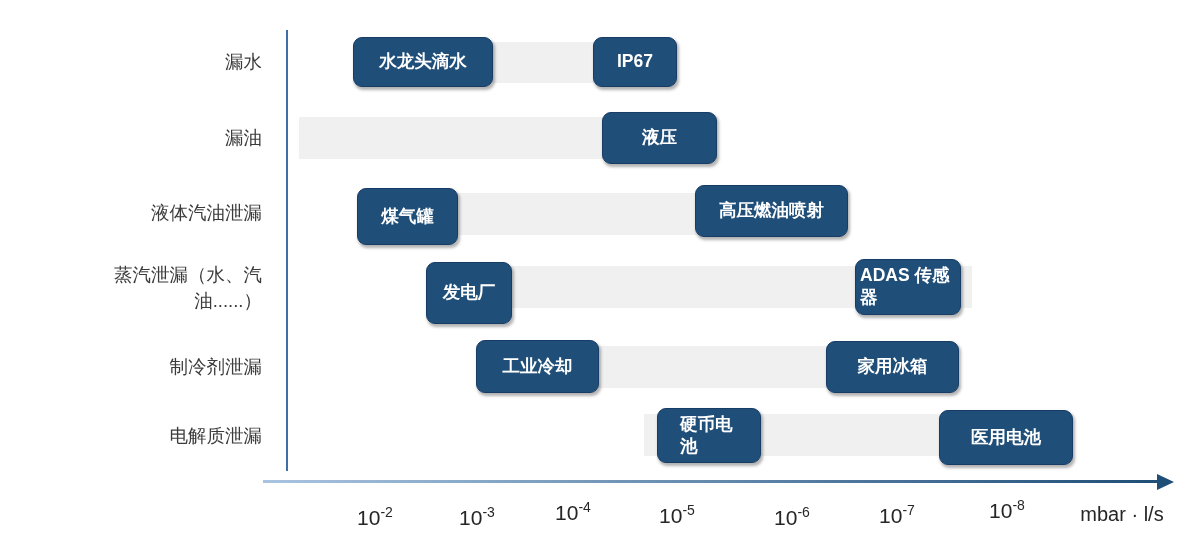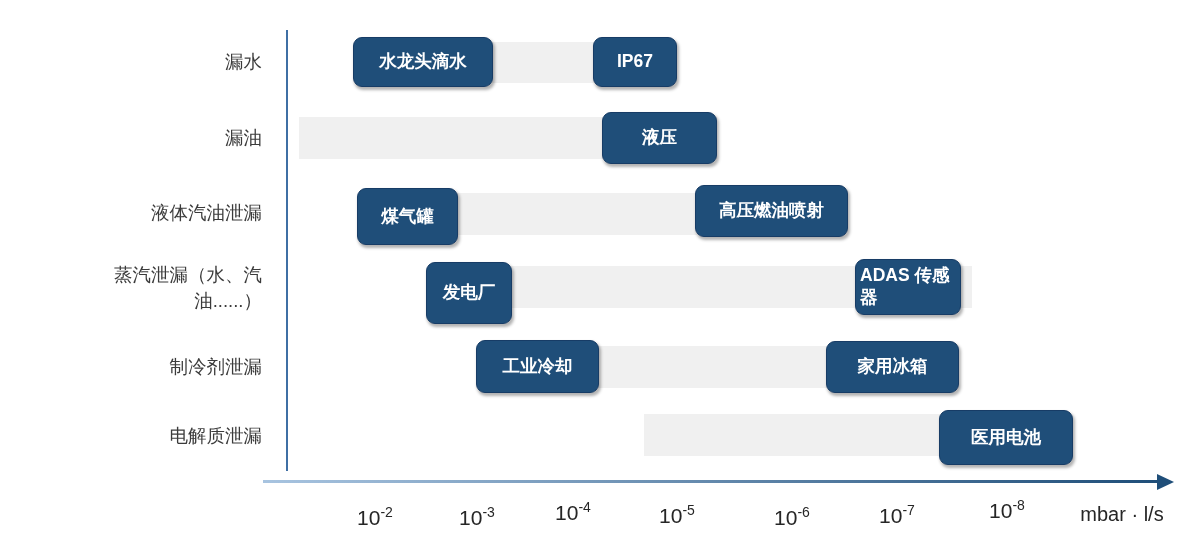--- a/index.html
+++ b/index.html
@@ -58,20 +58,21 @@
   <div class="box" style="left:426px;top:262px;width:86px;height:62px">发电厂</div>
   <div class="box" style="left:855px;top:259px;width:106px;height:56px;padding:0 4px">ADAS 传感器</div>
 
   <div class="cat" style="top:367px">制冷剂泄漏</div>
   <div class="bar" style="left:538px;top:346px;width:360px;height:42px"></div>
   <div class="box" style="left:476px;top:340px;width:123px;height:53px">工业冷却</div>
   <div class="box" style="left:826px;top:341px;width:133px;height:52px">家用冰箱</div>
 
   <div class="cat" style="top:436px">电解质泄漏</div>
   <div class="bar" style="left:644px;top:414px;width:314px;height:42px"></div>
+  <div class="box" style="left:657px;top:408px;width:104px;height:55px;padding:0 22px">硬币电池</div>
   <div class="box" style="left:939px;top:410px;width:134px;height:55px">医用电池</div>
 
   <span class="tick" style="left:375px;top:504px"><span>10</span><sup>-2</sup></span>
   <span class="tick" style="left:477px;top:504px"><span>10</span><sup>-3</sup></span>
   <span class="tick" style="left:573px;top:499px"><span>10</span><sup>-4</sup></span>
   <span class="tick" style="left:677px;top:502px"><span>10</span><sup>-5</sup></span>
   <span class="tick" style="left:792px;top:504px"><span>10</span><sup>-6</sup></span>
   <span class="tick" style="left:897px;top:502px"><span>10</span><sup>-7</sup></span>
   <span class="tick" style="left:1007px;top:497px"><span>10</span><sup>-8</sup></span>
   <span class="unit" style="left:1122px;top:503px">mbar · l/s</span>

